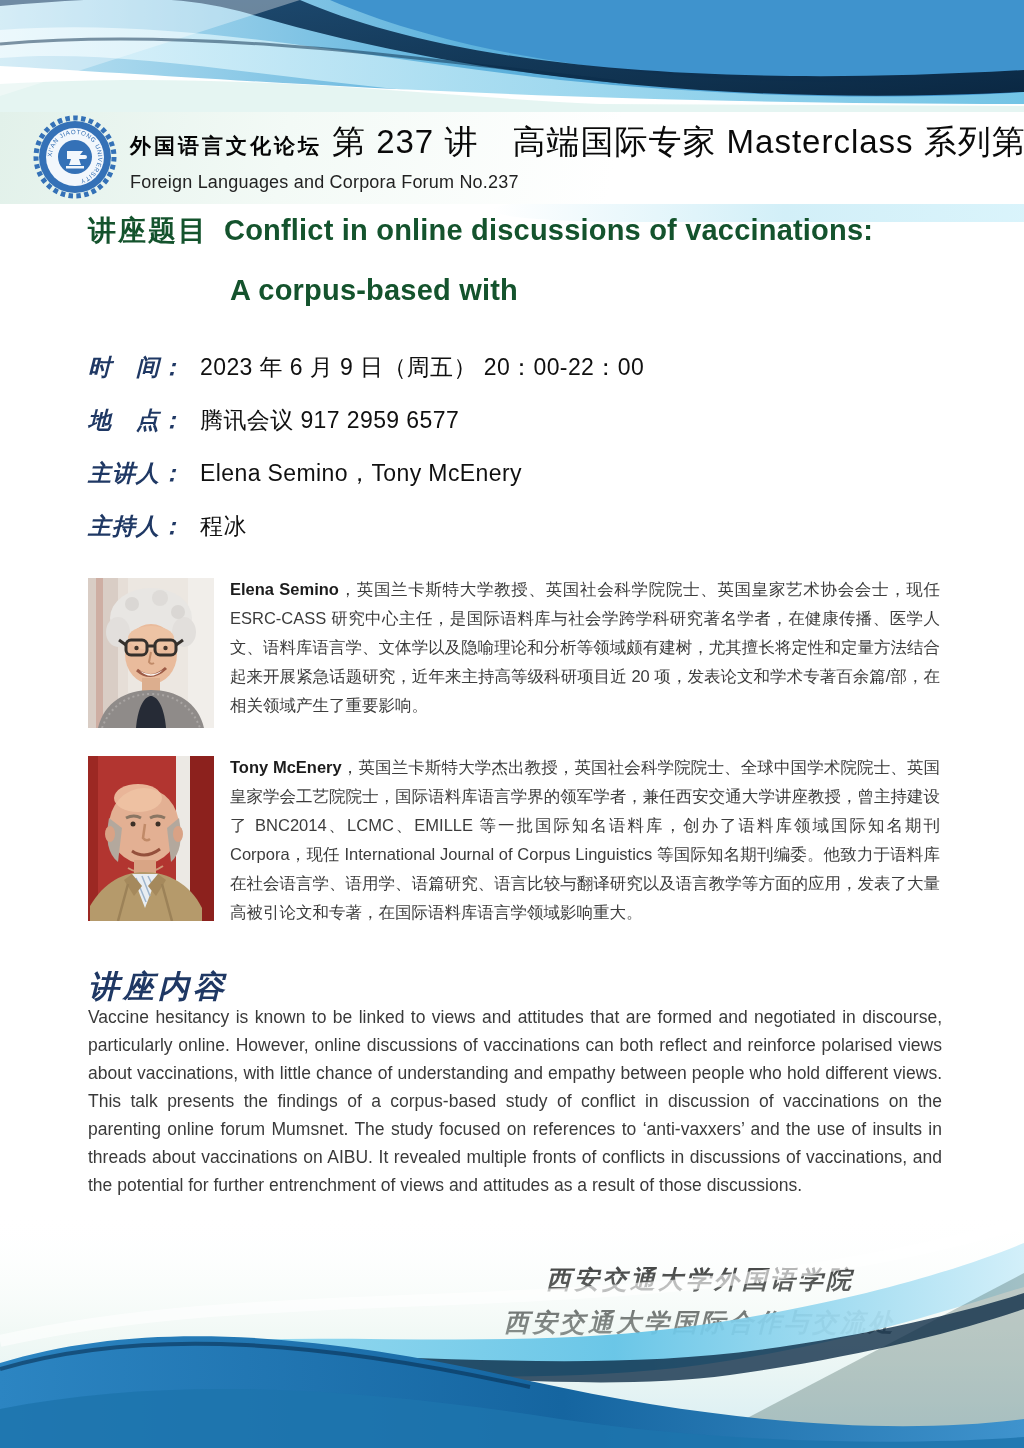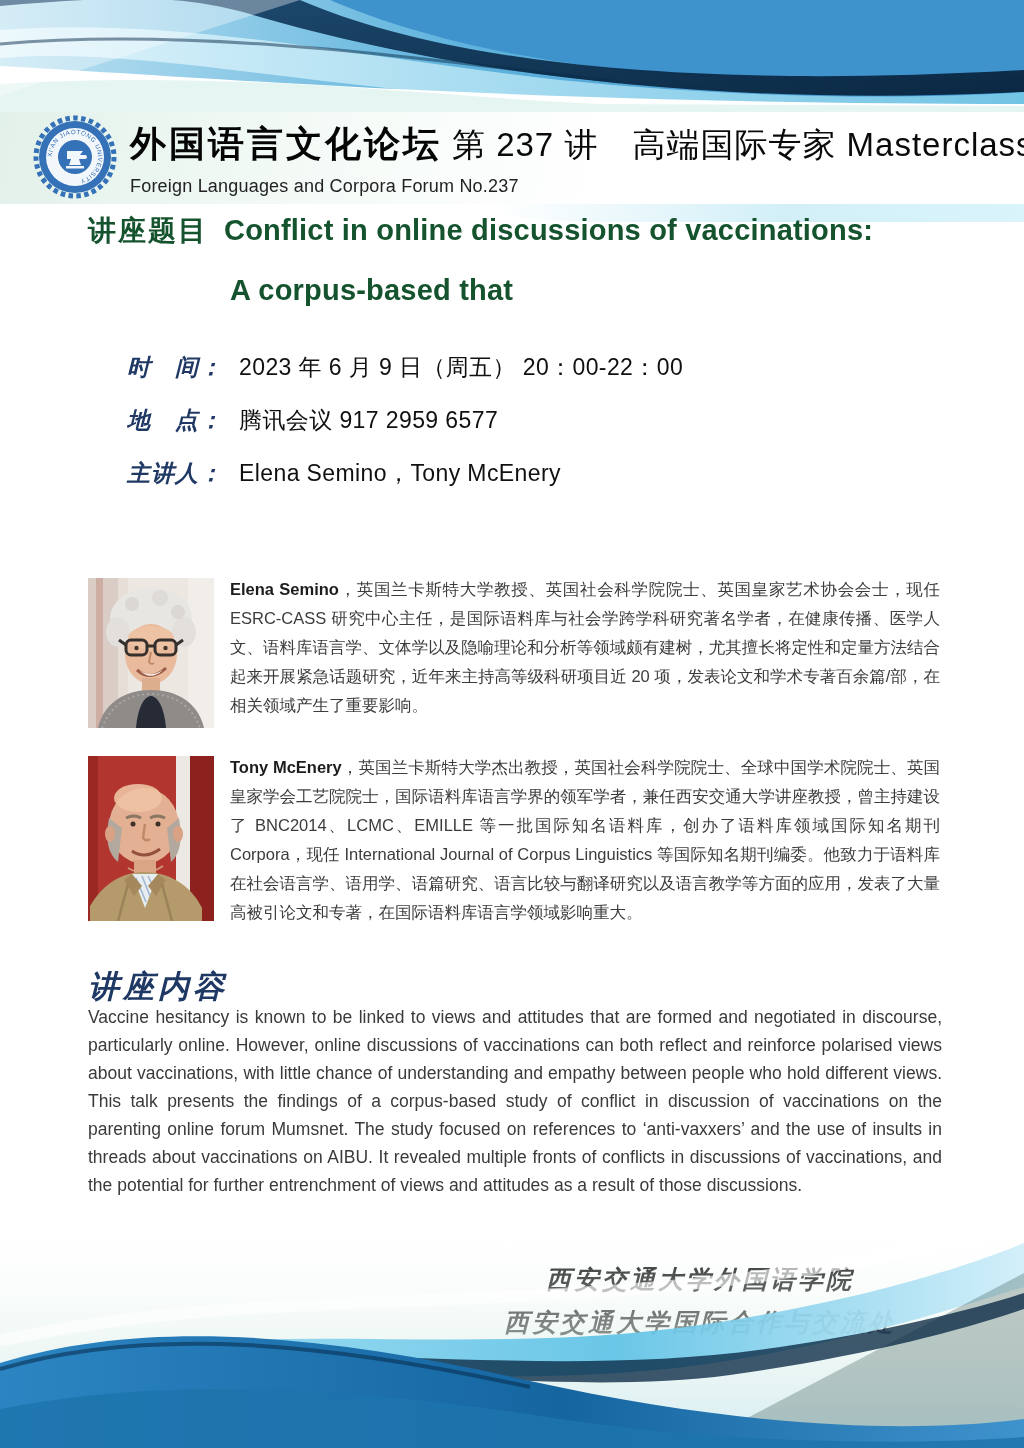--- a/index.html
+++ b/index.html
@@ -23,42 +23,42 @@
   
   .header-band {
     position:absolute; top:112px; left:0; width:1024px; height:92px;
     background:linear-gradient(100deg, #e2f1ea 0%, #f3faf6 28%, #ffffff 60%);
   }
   .logo { position:absolute; left:30px; top:2px; width:90px; height:86px; }
   .logo textPath, .logo text { font-family:"Liberation Sans", sans-serif; font-size:6.2px; letter-spacing:.6px; fill:#2f6cb3; }
   .header-text { position:absolute; left:130px; top:8px; }
   .header-line1 { white-space:nowrap; }
   .forum-title-cn {
-    font-family:Liberation Sans, sans-serif; font-weight:bold; font-size:36px; color:#050505; letter-spacing:3px;
+    font-family:Liberation Sans, sans-serif; font-weight:bold; font-size:21px; color:#050505; letter-spacing:3px;
   }
   .forum-session {
     font-family:Liberation Sans, sans-serif; font-size:33px; color:#0a0a0a; margin-left:10px; letter-spacing:1px;
   }
   .forum-title-en { font-size:18px; color:#222; margin-top:7px; letter-spacing:.2px; }
 
   
   .title-block { position:absolute; left:88px; top:212px; width:880px; color:#14532d; }
   .title-row { display:flex; align-items:baseline; }
   .title-label {
     font-family:"DejaVu Serif", serif; font-weight:bold; font-size:28px; letter-spacing:2px; flex:0 0 auto;
   }
   .title-line1 { font-weight:bold; font-size:29px; margin-left:16px; letter-spacing:.2px; }
   .title-line2 { font-weight:bold; font-size:29px; margin-left:142px; margin-top:24px; letter-spacing:.2px; }
 
   
   .details { position:absolute; left:88px; top:352px; width:800px; }
   .detail-row { display:flex; align-items:baseline; margin-bottom:23px; height:30px; }
   .detail-label {
     font-family:"DejaVu Serif", serif; font-style:italic; font-weight:bold;
-    font-size:23px; color:#1f3864; flex:0 0 112px; letter-spacing:1px;margin-left:39px;
+    font-size:23px; color:#1f3864; flex:0 0 112px; letter-spacing:1px;
   }
   .detail-value { font-size:23px; color:#101010; letter-spacing:.4px; }
 
   
   .speaker { position:absolute; left:88px; width:852px; }
   .speaker-1 { top:575px; }
   .speaker-2 { top:753px; }
   .speaker-photo { position:absolute; left:0; top:3px; }
   .speaker-photo svg { border:0; }
   .speaker-bio {
@@ -135,35 +135,39 @@
       </div>
       <div class="forum-title-en">Foreign Languages and Corpora Forum No.237</div>
     </div>
   </div>
 
   <div class="title-block">
     <div class="title-row">
       <span class="title-label">讲座题目</span>
       <span class="title-line1">Conflict in online discussions of vaccinations:</span>
     </div>
-    <div class="title-line2">A corpus-based that</div>
+    <div class="title-line2">A corpus-based with</div>
   </div>
 
   <div class="details">
     <div class="detail-row">
       <span class="detail-label">时　间：</span>
       <span class="detail-value">2023 年 6 月 9 日（周五） 20：00-22：00</span>
     </div>
     <div class="detail-row">
       <span class="detail-label">地　点：</span>
       <span class="detail-value">腾讯会议 917 2959 6577</span>
     </div>
     <div class="detail-row">
       <span class="detail-label">主讲人：</span>
       <span class="detail-value">Elena Semino，Tony McEnery</span>
+    </div>
+    <div class="detail-row">
+      <span class="detail-label">主持人：</span>
+      <span class="detail-value">程冰</span>
     </div>
   </div>
 
   <div class="speaker speaker-1">
     <div class="speaker-photo">
       <svg width="126" height="150" viewBox="0 0 126 150" aria-hidden="true">
         <rect width="126" height="150" fill="#ece7e1"></rect>
         <rect x="0" width="30" height="150" fill="#d9cdc5"></rect>
         <rect x="8" width="7" height="150" fill="#c08a7b" opacity=".45"></rect>
         <rect x="30" width="10" height="150" fill="#e5dcd4" opacity=".8"></rect>

